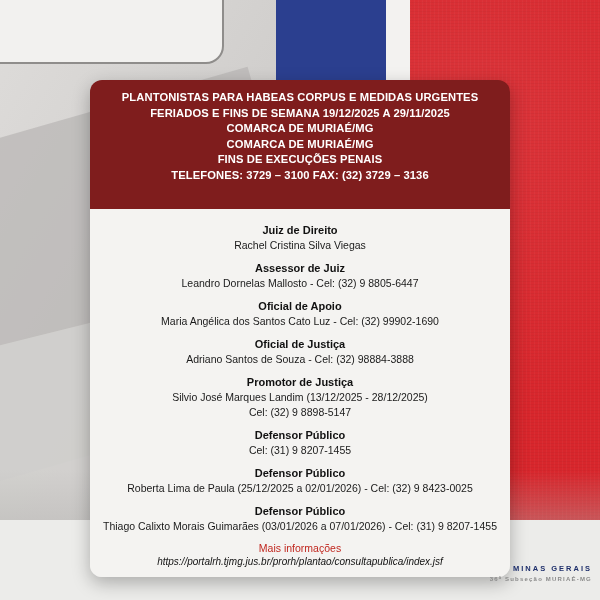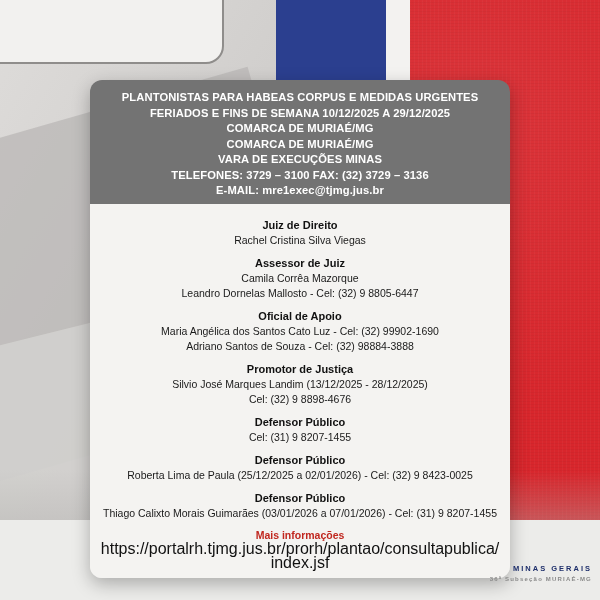--- a/index.html
+++ b/index.html
@@ -99,23 +99,23 @@
   
   .card {
     position: absolute;
     left: 90px; top: 80px;
     width: 420px;
     border-radius: 12px;
     overflow: hidden;
     box-shadow: 0 6px 18px rgba(0,0,0,.28);
   }
   .card-header {
-    background: #737373;
+    background: #7f1d1d;
     color: #ffffff;
-    padding: 10px 10px 5px 10px;
+    padding: 10px 10px 26px 10px;
     text-align: center;
   }
   .card-header .line {
     font-size: 11.2px;
     font-weight: bold;
     line-height: 15.5px;
     letter-spacing: .1px;
   }
   .card-header .line.mail {
     font-weight: bold;
@@ -133,29 +133,30 @@
     margin-top: 8px;
   }
   .person {
     font-size: 10.5px;
     color: #1a1a1a;
     line-height: 15px;
   }
   .more-title {
     margin-top: 7px;
     font-size: 10.5px;
-    font-weight: bold;
+    font-weight: normal;
     color: #c0271f;
     line-height: 14px;
   }
   .more-url {
-    font-size: 16px;
+    font-size: 10px;
     color: #111111;
     line-height: 14px;
     word-break: break-all;
+    font-style: italic;
   }
 
   
   .logo {
     position: absolute;
     right: 14px;
     bottom: 8px;
     width: 132px;
     height: 64px;
   }
@@ -190,46 +191,45 @@
   <div class="bg-blue"></div>
   <div class="bg-blue-2"></div>
   <div class="bg-red"></div>
   <div class="bg-red-grain"></div>
   <div class="bg-grey-bottom"></div>
   <div class="bg-bottom-white"></div>
 
   <div class="card">
     <div class="card-header">
       <div class="line">PLANTONISTAS PARA HABEAS CORPUS E MEDIDAS URGENTES</div>
-      <div class="line">FERIADOS E FINS DE SEMANA 10/12/2025 A 29/12/2025</div>
+      <div class="line">FERIADOS E FINS DE SEMANA 19/12/2025 A 29/11/2025</div>
       <div class="line">COMARCA DE MURIAÉ/MG</div>
       <div class="line">COMARCA DE MURIAÉ/MG</div>
-      <div class="line">VARA DE EXECUÇÕES MINAS</div>
+      <div class="line">FINS DE EXECUÇÕES PENAIS</div>
       <div class="line">TELEFONES: 3729 – 3100 FAX: (32) 3729 – 3136</div>
-      <div class="line mail">E-MAIL: mre1exec@tjmg.jus.br</div>
     </div>
 
     <div class="card-body">
 
       <div class="role">Juiz de Direito</div>
       <div class="person">Rachel Cristina Silva Viegas</div>
 
       <div class="role">Assessor de Juiz</div>
-      <div class="person">Camila Corrêa Mazorque</div>
 
       <div class="person">Leandro Dornelas Mallosto - Cel: (32) 9 8805-6447</div>
 
       <div class="role">Oficial de Apoio</div>
       <div class="person">Maria Angélica dos Santos Cato Luz - Cel: (32) 99902-1690</div>
 
+      <div class="role">Oficial de Justiça</div>
       <div class="person">Adriano Santos de Souza - Cel: (32) 98884-3888</div>
 
       <div class="role">Promotor de Justiça</div>
       <div class="person">Silvio José Marques Landim (13/12/2025 - 28/12/2025)</div>
-      <div class="person">Cel: (32) 9 8898-4676</div>
+      <div class="person">Cel: (32) 9 8898-5147</div>
 
       <div class="role">Defensor Público</div>
       <div class="person">Cel: (31) 9 8207-1455</div>
 
       <div class="role">Defensor Público</div>
       <div class="person">Roberta Lima de Paula (25/12/2025 a 02/01/2026) - Cel: (32) 9 8423-0025</div>
 
       <div class="role">Defensor Público</div>
       <div class="person">Thiago Calixto Morais Guimarães (03/01/2026 a 07/01/2026) - Cel: (31) 9 8207-1455</div>
 

